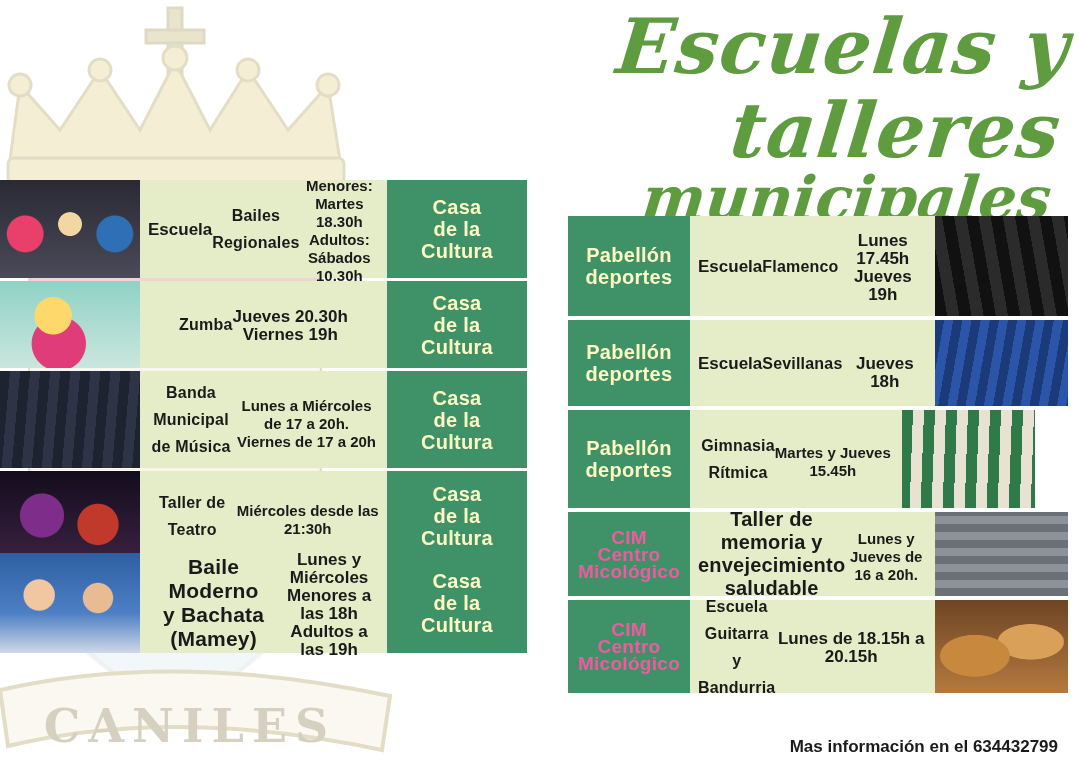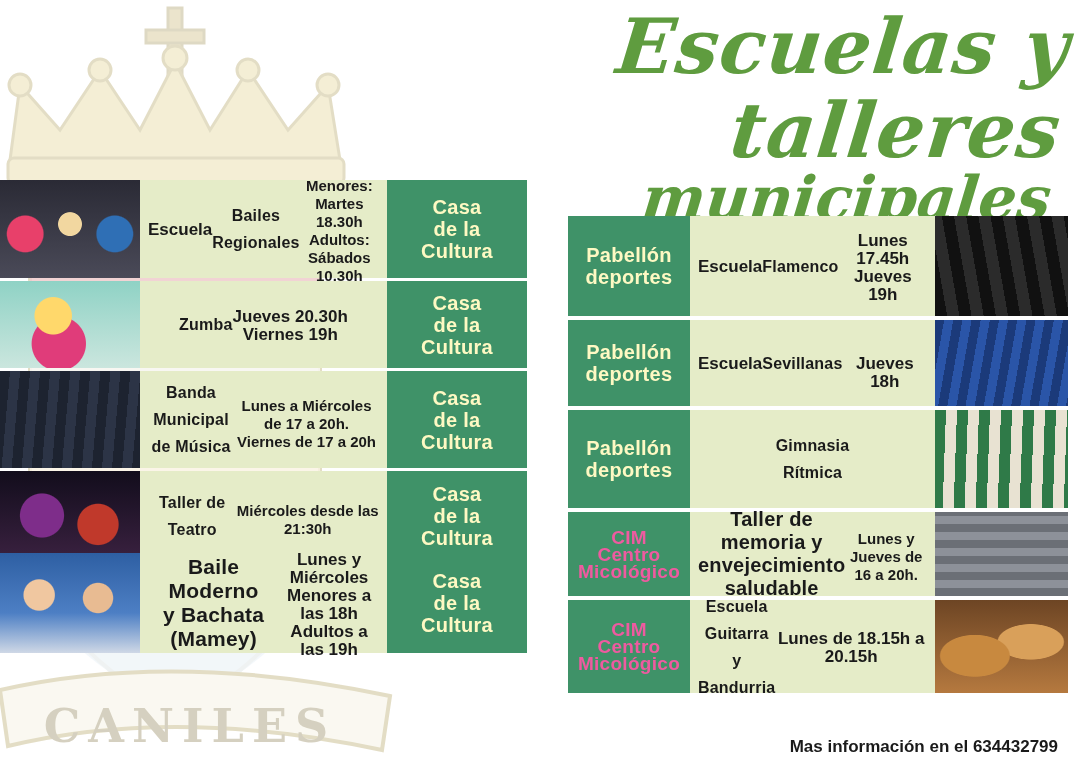--- a/index.html
+++ b/index.html
@@ -287,23 +287,25 @@
     <div class="t-sched bigger" style="white-space:pre-line;margin-top:19px;">Jueves 18h</div>
   </div>
   <div class="cell-img" style="width:133px;">
       <div class="ph ph7"></div>
     </div>
 </div>
 
 <div class="row" style="left:568px; top:410px; width:500px; height:98px;">
   <div class="cell-venue" style="width:122px; white-space:pre-line;">Pabellón
 deportes</div>
-  <div class="cell-text" style="width:245px;">
+  <div class="cell-text" style="width:212px;">
     <div class="t-big" style="white-space:pre-line;">Gimnasia
 Rítmica</div>
+    <div class="t-sched" style="white-space:pre-line; margin-top:6px;">Martes y Jueves
+15.45h</div>
   </div>
   <div class="cell-img" style="width:133px;">
       <div class="ph ph8"></div>
     </div>
 </div>
 
 <div class="row" style="left:568px; top:512px; width:500px; height:84px;">
   <div class="cell-venue pink small" style="width:122px; white-space:pre-line;">CIM
 Centro
 Micológico</div>

